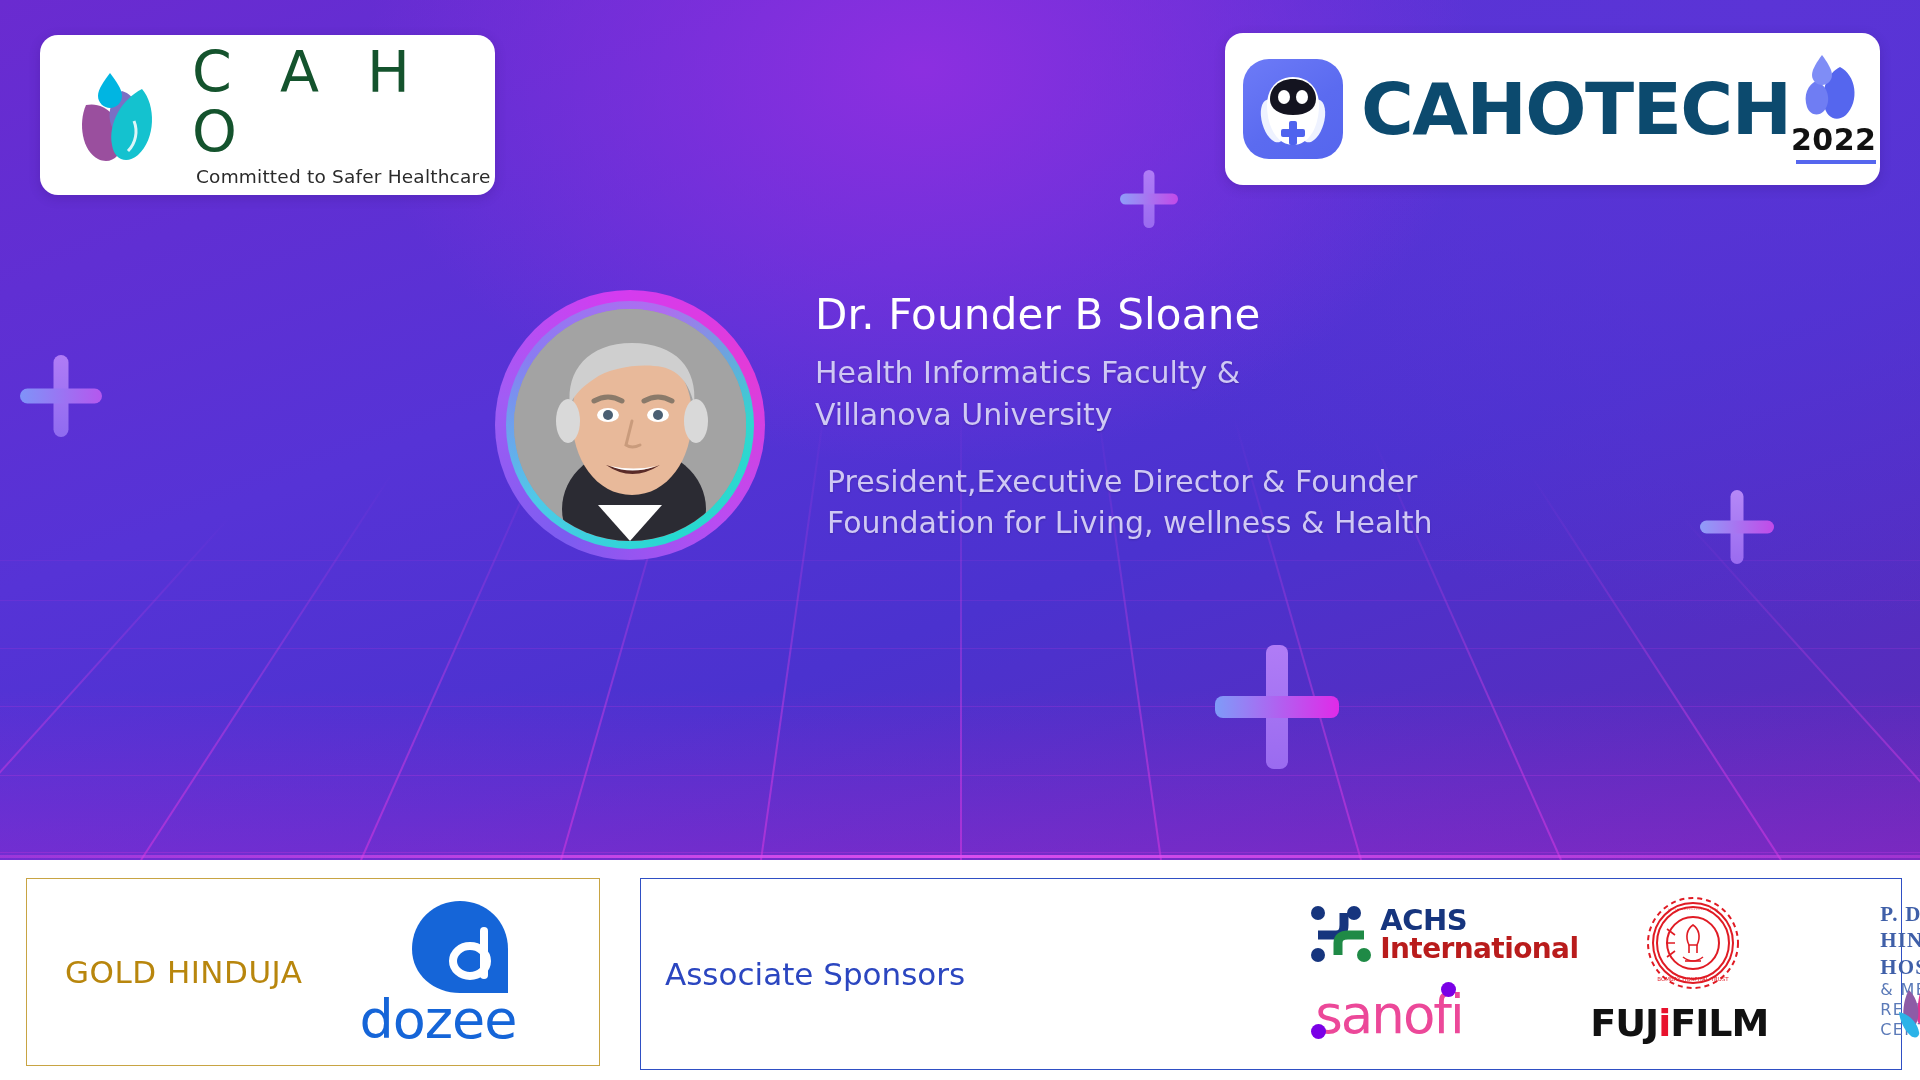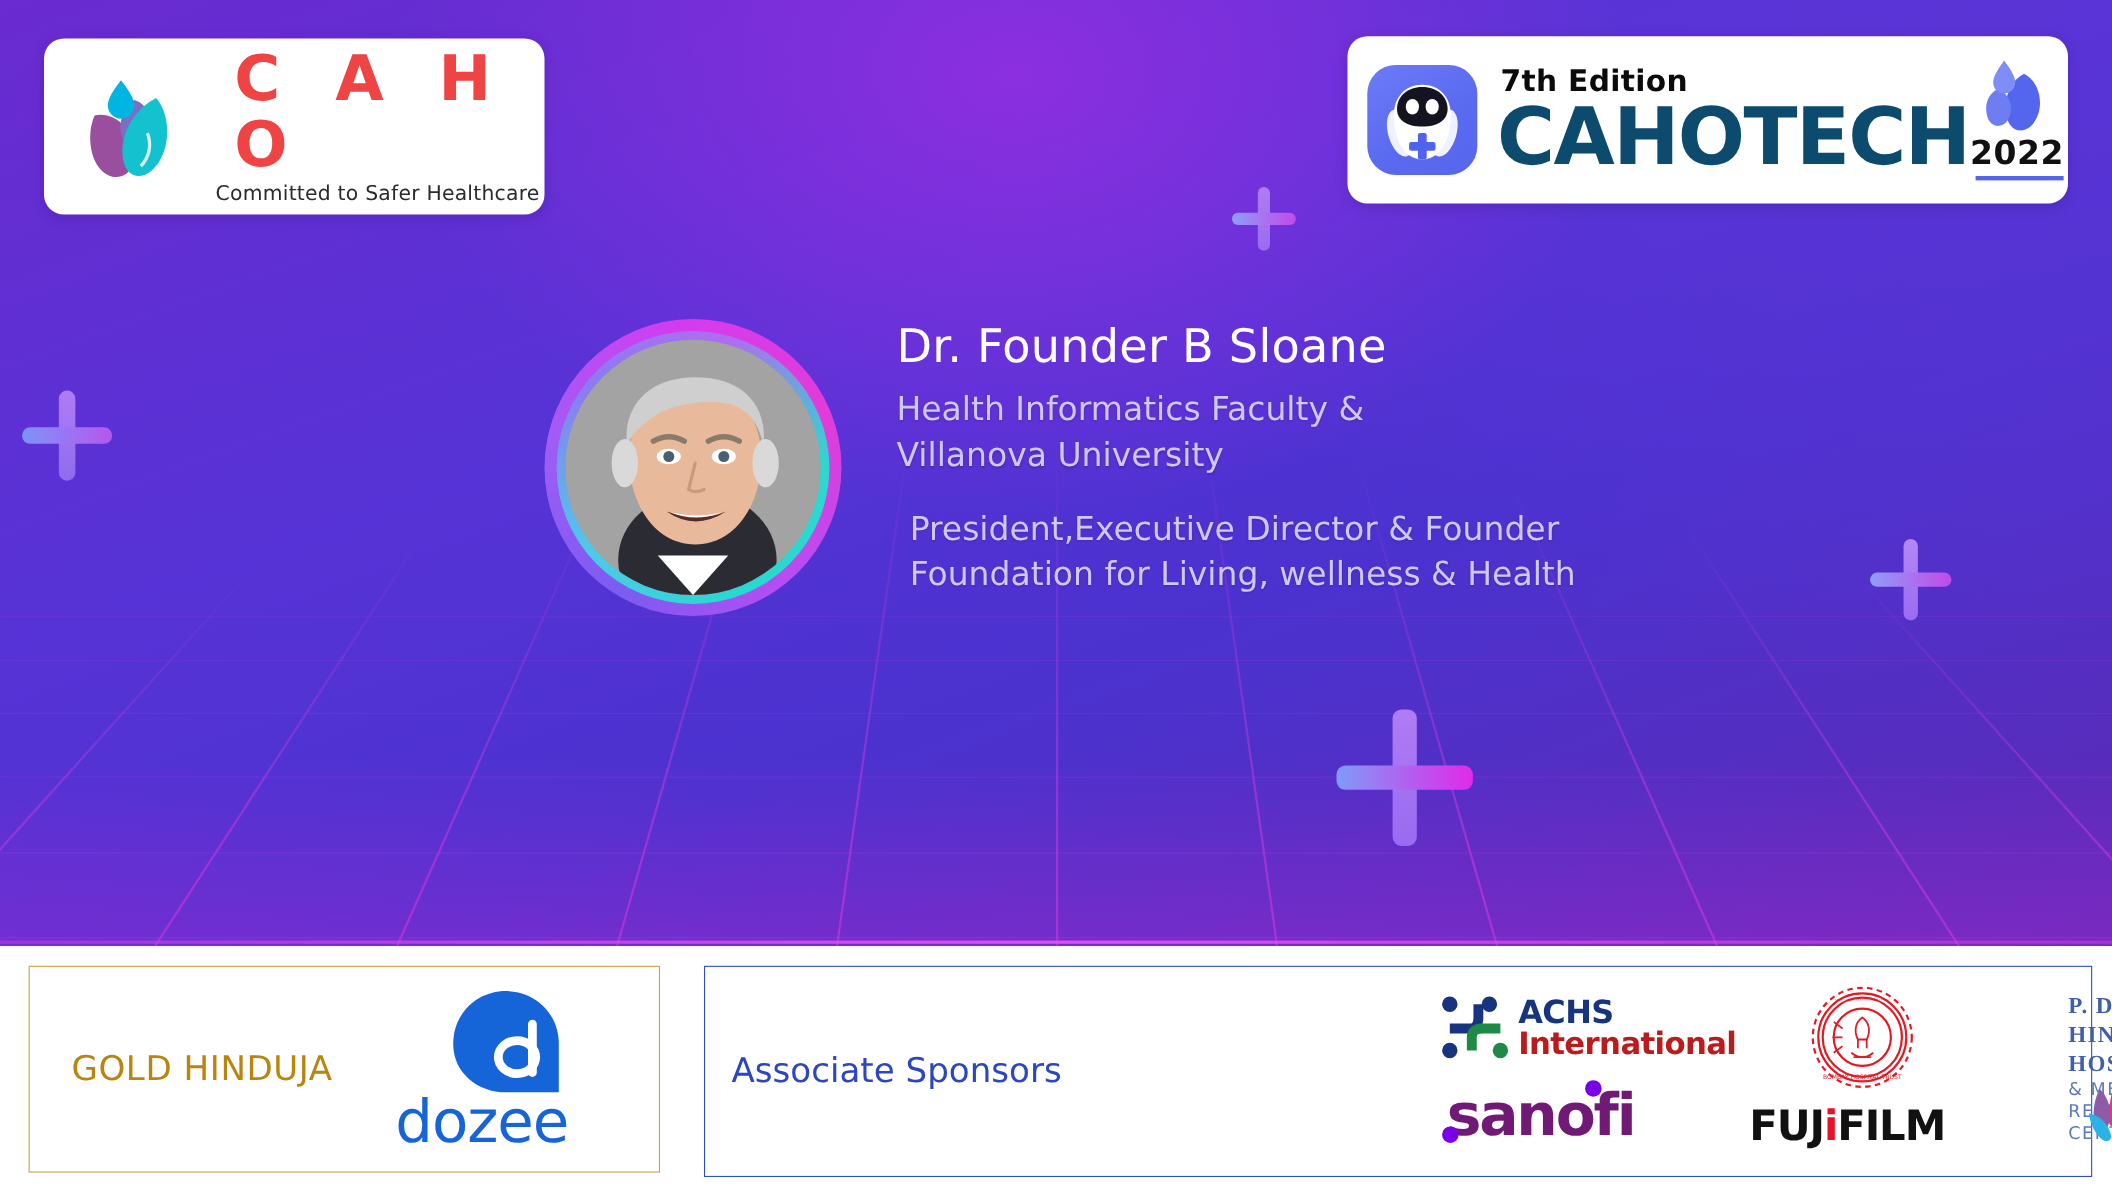--- a/index.html
+++ b/index.html
@@ -47,21 +47,21 @@
   
   .card-white {
     position:absolute; background:#fff; border-radius:18px;
     box-shadow: 0 3px 12px rgba(40,0,80,.18);
   }
   #caho-card { left:40px; top:35px; width:455px; height:160px; display:flex; align-items:center; padding-left:24px; }
   .caho-mark { width:112px; height:108px; position:relative; flex:0 0 auto; }
   .caho-text { margin-left:16px; }
   .caho-word {
     font-family:"DejaVu Sans", sans-serif; font-size:57px; letter-spacing:15px;
-    color:#ef4444; font-weight:700; line-height:1.05;margin-left:21px;
+    color:#14532d; font-weight:400; line-height:1.05;
   }
   .caho-tag { font-size:18.5px; color:#2b2b2b; letter-spacing:.2px; margin-top:4px; margin-left:4px; }
 
   #cahotech-card { right:40px; top:33px; width:655px; height:152px; display:flex; align-items:center; padding:0 16px 0 18px; }
   .bot-badge {
     width:100px; height:100px; border-radius:26px; flex:0 0 auto;
     background:linear-gradient(145deg,#6d7bf7 0%,#5b6bf0 55%,#5566ee 100%);
     position:relative;
   }
   .ct-text { margin-left:18px; flex:1 1 auto; }
@@ -105,21 +105,21 @@
 
   .lg { position:absolute; }
   
   #achs { left:345px; top:24px; width:265px; height:62px; display:flex; align-items:center; }
   .achs-dots { width:62px; height:58px; position:relative; flex:0 0 auto; }
   .achs-words { margin-left:8px; line-height:1.0; }
   .achs-1 { font-size:29px; font-weight:bold; color:#16357e; letter-spacing:-.5px; }
   .achs-2 { font-size:28px; font-weight:bold; color:#b91c1c; letter-spacing:-.6px; }
   
   #sanofi { left:350px; top:105px; }
-  .sanofi-word { font-size:53px; font-weight:bold; color:#701a75; letter-spacing:-2px; position:relative; }
+  .sanofi-word { font-size:53px; font-weight:normal; color:#ec4899; letter-spacing:-2px; position:relative; }
   .sanofi-dot { position:absolute; width:15px; height:15px; border-radius:50%; background:#7a00e6; }
   
   #seal { left:680px; top:16px; width:96px; height:96px; }
   
   #fuji { left:625px; top:122px; }
   .fuji-word { font-size:38px; font-weight:bold; color:#111; letter-spacing:-1px; }
   .fuji-i { color:#e8112d; }
   
   #hinduja { left:915px; top:22px; line-height:1.25; }
   .hin-1 { font-size:21px; color:#3f5fa8; letter-spacing:1.2px; font-family:"Liberation Serif", serif; font-weight:bold; }
@@ -197,21 +197,20 @@
           <ellipse cx="70" cy="62" rx="11" ry="22" fill="#eef2ff" transform="rotate(16 70 62)"></ellipse>
           <path d="M50 18 C66 18 76 30 76 46 C76 68 66 86 50 86 C34 86 24 68 24 46 C24 30 34 18 50 18 Z" fill="#ffffff"></path>
           <path d="M50 20 C64 20 73 29 73 40 C73 50 64 56 50 56 C36 56 27 50 27 40 C27 29 36 20 50 20 Z" fill="#141420"></path>
           <ellipse cx="41" cy="38" rx="6" ry="7" fill="#ffffff"></ellipse>
           <ellipse cx="59" cy="38" rx="6" ry="7" fill="#ffffff"></ellipse>
           <rect x="46" y="62" width="8" height="24" rx="2" fill="#4f63ee"></rect>
           <rect x="38" y="70" width="24" height="8" rx="2" fill="#4f63ee"></rect>
         </svg>
       </div>
       <div class="ct-text">
-        <div class="ct-edition">7th Edition</div>
         <div class="ct-main">CAHOTECH</div>
       </div>
       <div class="ct-right">
         <svg viewBox="0 0 86 70" width="86" height="70" style="position:absolute; top:0; right:2px;">
           <path d="M52 14 C68 22 72 48 58 62 C48 70 38 64 36 52 C33 36 40 20 52 14 Z" fill="#5566ee"></path>
           <path d="M28 28 C40 32 44 48 36 58 C30 64 22 62 19 54 C15 42 20 32 28 28 Z" fill="#6f7df3"></path>
           <path d="M34 2 C39 9 44 16 44 22 C44 28 39 32 34 32 C29 32 24 28 24 22 C24 16 29 9 34 2 Z" fill="#7f8df6"></path>
         </svg>
         <div class="ct-year">2022</div>
         <div class="ct-year-underline"></div>

